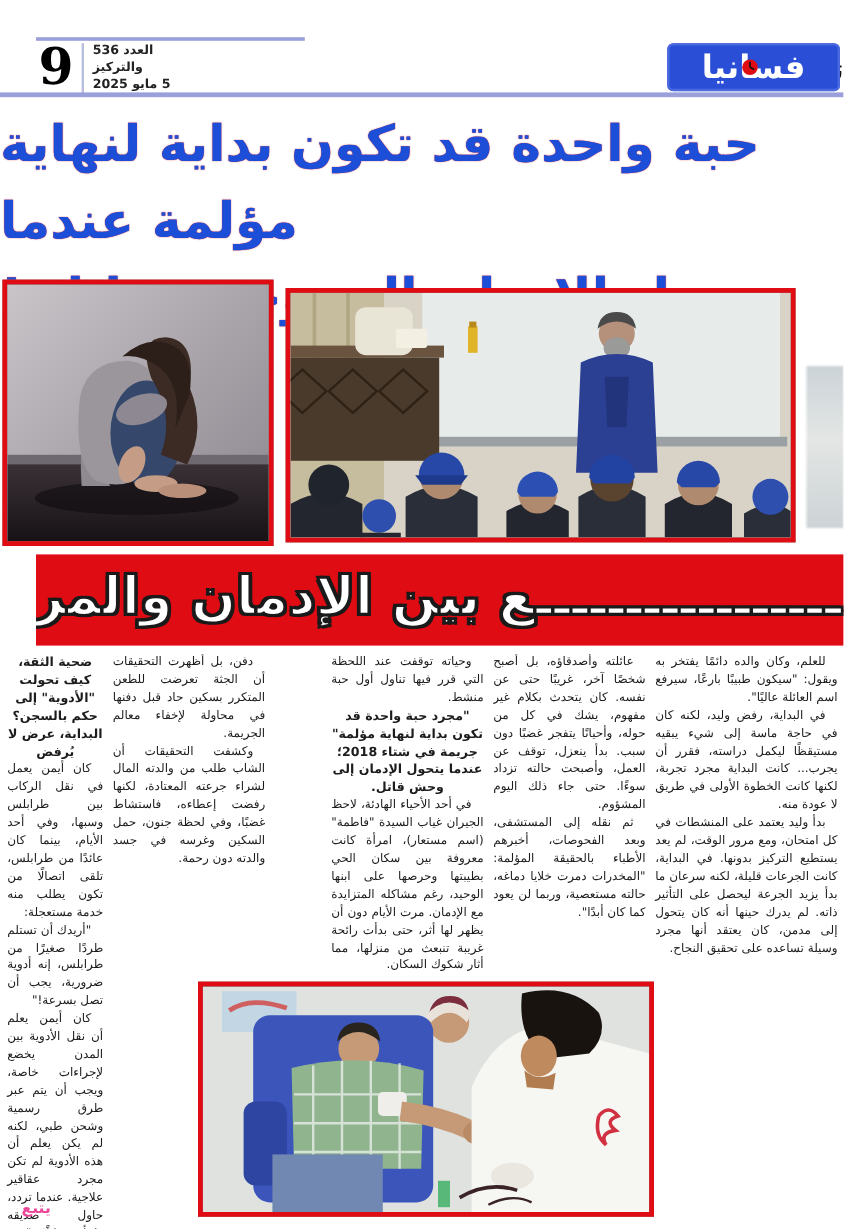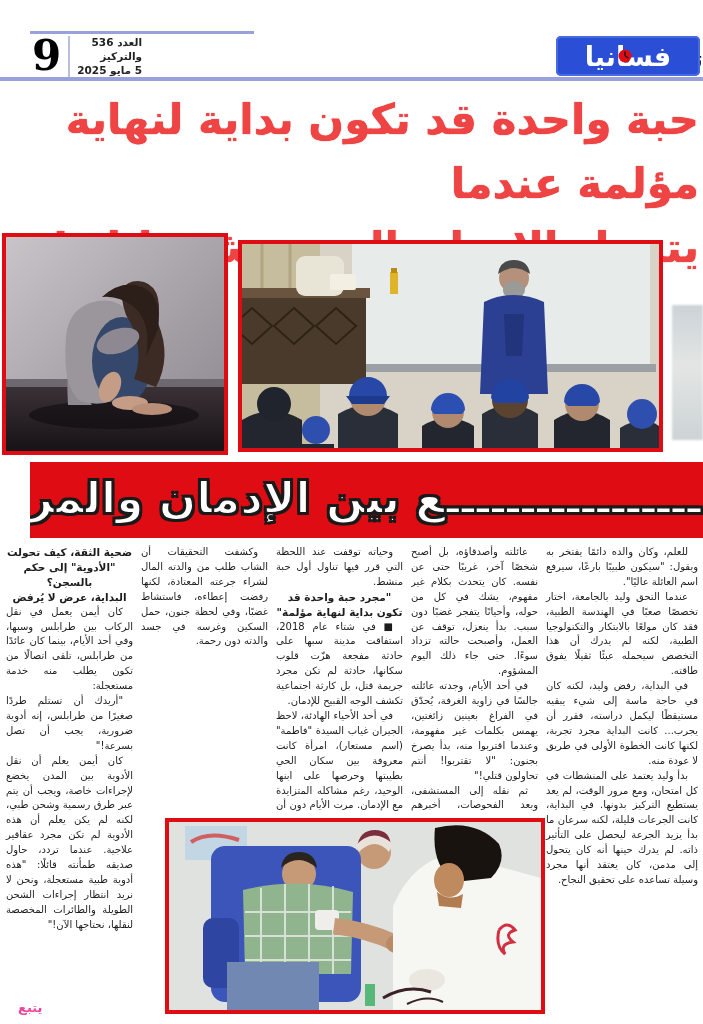--- a/index.html
+++ b/index.html
@@ -6,32 +6,32 @@
   body{width:703px;height:1024px;position:relative;overflow:hidden;
        font-family:"DejaVu Sans",sans-serif;}
   .page{position:absolute;inset:0;background:#fff;}
 
   
   .topline{position:absolute;left:30px;top:31px;width:224px;height:3px;background:#9aa0da;}
   .midline{position:absolute;left:0;top:77px;width:703px;height:4px;background:#9aa0da;}
   .issue-block{position:absolute;left:32px;top:36px;display:flex;align-items:stretch;direction:ltr;}
   .pagenum{font-family:"DejaVu Serif",serif;font-weight:bold;font-size:42px;line-height:40px;color:#000;padding-right:7px;}
   .issue-divider{width:2px;background:#b9bede;margin-right:7px;}
-  .issue-meta{direction:rtl;text-align:right;font-size:10.5px;line-height:13px;color:#222;font-weight:bold;}
+  .issue-meta{direction:rtl;text-align:left;font-size:10.5px;line-height:13px;color:#222;font-weight:bold;}
   .issue-meta div{padding:0 0 1px;}
   .section-title{position:absolute;left:0;right:0;top:46px;text-align:right;
        font-size:23px;font-weight:bold;color:#111;direction:rtl;}
   .logo{position:absolute;left:556px;top:36px;width:144px;height:40px;background:#2b4ed6;
        border-radius:5px;color:#fff;font-weight:bold;font-size:27px;direction:rtl;
        display:flex;align-items:center;justify-content:center;box-shadow:inset 0 0 0 2px #4b6ae0;}
   .logo-clock{position:absolute;left:62px;top:13px;}
 
   
-  .headline{position:absolute;left:0;right:4px;top:88px;margin:0;text-align:right;direction:rtl;
-       color:#ef4444;font-size:42px;line-height:64px;font-weight:bold;
+  .headline{position:absolute;left:0;right:4px;top:88px;margin:0;text-align:left;direction:rtl;
+       color:#1d4ed8;font-size:42px;line-height:64px;font-weight:bold;
        text-shadow:0 0 1px #e00c14;}
 
   
   .photo{position:absolute;margin:0;border:4px solid #e00c14;box-sizing:border-box;
        overflow:hidden;background:#888;}
   .photo svg{display:block;width:100%;height:100%;}
   .photo-left{left:2px;top:233px;width:226px;height:222px;}
   .photo-center{left:238px;top:240px;width:425px;height:212px;}
   .photo-fragment{position:absolute;left:672px;top:305px;width:31px;height:135px;
        background:linear-gradient(180deg,#ccd3d8 0%,#e3e6e4 45%,#cdd3d6 100%);filter:blur(1px);}
@@ -42,21 +42,21 @@
        overflow:hidden;direction:rtl;text-align:right;white-space:nowrap;}
   .banner span{display:inline-block;color:#fff;font-weight:bold;font-size:44px;line-height:72px;
        -webkit-text-stroke:2px #1a1a1a;text-shadow:2px 2px 0 #1a1a1a,-2px 2px 0 #1a1a1a,2px -2px 0 #1a1a1a,-2px -2px 0 #1a1a1a;
        padding-right:2px;}
 
   
   .article{position:absolute;top:545px;left:6px;right:5px;display:flex;gap:8px;direction:rtl;}
   .col{text-align:justify;color:#1c1c1c;font-size:10px;line-height:14.9px;}
   .c1{width:152px;}
   .c2{width:127px;max-height:268px;overflow:hidden;}
-  .c3{width:127px;max-height:268px;overflow:hidden;}
+  .c3{width:127px;max-height:268px;overflow:hidden;margin-left:47px;}
   .c4{width:127px;max-height:268px;overflow:hidden;}
   .c5{flex:1;}
   .col p{margin:0;text-indent:10px;}
   .col p.sub{font-weight:bold;text-align:center;text-indent:0;font-size:10.5px;}
   .continued{position:absolute;left:18px;top:1000px;font-weight:bold;font-size:13px;color:#ec4899;direction:rtl;}
 </style>
 </head>
 <body>
 
 <div class="page">
@@ -167,36 +167,35 @@
 
   <div class="photo-fragment"></div>
 
   <div class="banner">
     <span>ـــــــــــــــــع بين الإدمان والمرض من ينقذه ؟</span>
   </div>
 
   <main class="article">
     <section class="col c1">
         <p>للعلم، وكان والده دائمًا يفتخر به ويقول: "سيكون طبيبًا بارعًا، سيرفع اسم العائلة عاليًا".</p>
-        <p>عندما التحق وليد بالجامعة، اختار تخصصًا صعبًا في الهندسة الطبية، فقد كان مولعًا بالابتكار والتكنولوجيا الطبية، لكنه لم يدرك أن هذا التخصص سيحمله عبئًا ثقيلًا يفوق طاقته.</p>
         <p>في البداية، رفض وليد، لكنه كان في حاجة ماسة إلى شيء يبقيه مستيقظًا ليكمل دراسته، فقرر أن يجرب... كانت البداية مجرد تجربة، لكنها كانت الخطوة الأولى في طريق لا عودة منه.</p>
         <p>بدأ وليد يعتمد على المنشطات في كل امتحان، ومع مرور الوقت، لم يعد يستطيع التركيز بدونها. في البداية، كانت الجرعات قليلة، لكنه سرعان ما بدأ يزيد الجرعة ليحصل على التأثير ذاته. لم يدرك حينها أنه كان يتحول إلى مدمن، كان يعتقد أنها مجرد وسيلة تساعده على تحقيق النجاح.</p>
       </section>
     <section class="col c2">
         <p>عائلته وأصدقاؤه، بل أصبح شخصًا آخر، غريبًا حتى عن نفسه. كان يتحدث بكلام غير مفهوم، يشك في كل من حوله، وأحيانًا يتفجر غضبًا دون سبب. بدأ ينعزل، توقف عن العمل، وأصبحت حالته تزداد سوءًا. حتى جاء ذلك اليوم المشؤوم.</p>
-        <p>في أحد الأيام، وجدته عائلته جالسًا في زاوية الغرفة، يُحدّق في الفراغ بعينين زائغتين، يهمس بكلمات غير مفهومة، وعندما اقتربوا منه، بدأ يصرخ بجنون: "لا تقتربوا! أنتم تحاولون قتلي!"</p>
         <p>ثم نقله إلى المستشفى، وبعد الفحوصات، أخبرهم الأطباء بالحقيقة المؤلمة: "المخدرات دمرت خلايا دماغه، حالته مستعصية، وربما لن يعود كما كان أبدًا".</p>
       </section>
     <section class="col c3">
         <p>وحياته توقفت عند اللحظة التي قرر فيها تناول أول حبة منشط.</p>
         <p class="sub">"مجرد حبة واحدة قد تكون بداية لنهاية مؤلمة"</p>
-        <p>■ في شتاء عام 2018، استفاقت مدينة سبها على حادثة مفجعة هزّت قلوب سكانها، حادثة لم تكن مجرد جريمة قتل، بل كارثة اجتماعية تكشف الوجه القبيح للإدمان.</p>
+        <p class="sub">جريمة في شتاء 2018؛ عندما يتحول الإدمان إلى وحش قاتل.</p>
         <p>في أحد الأحياء الهادئة، لاحظ الجيران غياب السيدة "فاطمة" (اسم مستعار)، امرأة كانت معروفة بين سكان الحي بطيبتها وحرصها على ابنها الوحيد، رغم مشاكله المتزايدة مع الإدمان. مرت الأيام دون أن يظهر لها أثر، حتى بدأت رائحة غريبة تنبعث من منزلها، مما أثار شكوك السكان.</p>
       </section>
     <section class="col c4">
+        <p>دفن، بل أظهرت التحقيقات أن الجثة تعرضت للطعن المتكرر بسكين حاد قبل دفنها في محاولة لإخفاء معالم الجريمة.</p>
         <p>وكشفت التحقيقات أن الشاب طلب من والدته المال لشراء جرعته المعتادة، لكنها رفضت إعطاءه، فاستشاط غضبًا، وفي لحظة جنون، حمل السكين وغرسه في جسد والدته دون رحمة.</p>
       </section>
     <section class="col c5">
         <p class="sub">ضحية الثقة، كيف تحولت "الأدوية" إلى حكم بالسجن؟</p>
         <p class="sub">البداية، عرض لا يُرفض</p>
         <p>كان أيمن يعمل في نقل الركاب بين طرابلس وسبها، وفي أحد الأيام، بينما كان عائدًا من طرابلس، تلقى اتصالًا من تكون يطلب منه خدمة مستعجلة:</p>
         <p>"أريدك أن تستلم طردًا صغيرًا من طرابلس، إنه أدوية ضرورية، يجب أن تصل بسرعة!"</p>
         <p>كان أيمن يعلم أن نقل الأدوية بين المدن يخضع لإجراءات خاصة، ويجب أن يتم عبر طرق رسمية وشحن طبي، لكنه لم يكن يعلم أن هذه الأدوية لم تكن مجرد عقاقير علاجية. عندما تردد، حاول صديقه طمأنته قائلًا: "هذه أدوية طبية مستعجلة، ونحن لا نريد انتظار إجراءات الشحن الطويلة والطائرات المخصصة لنقلها، نحتاجها الآن!"</p>
       </section>
   </main>

